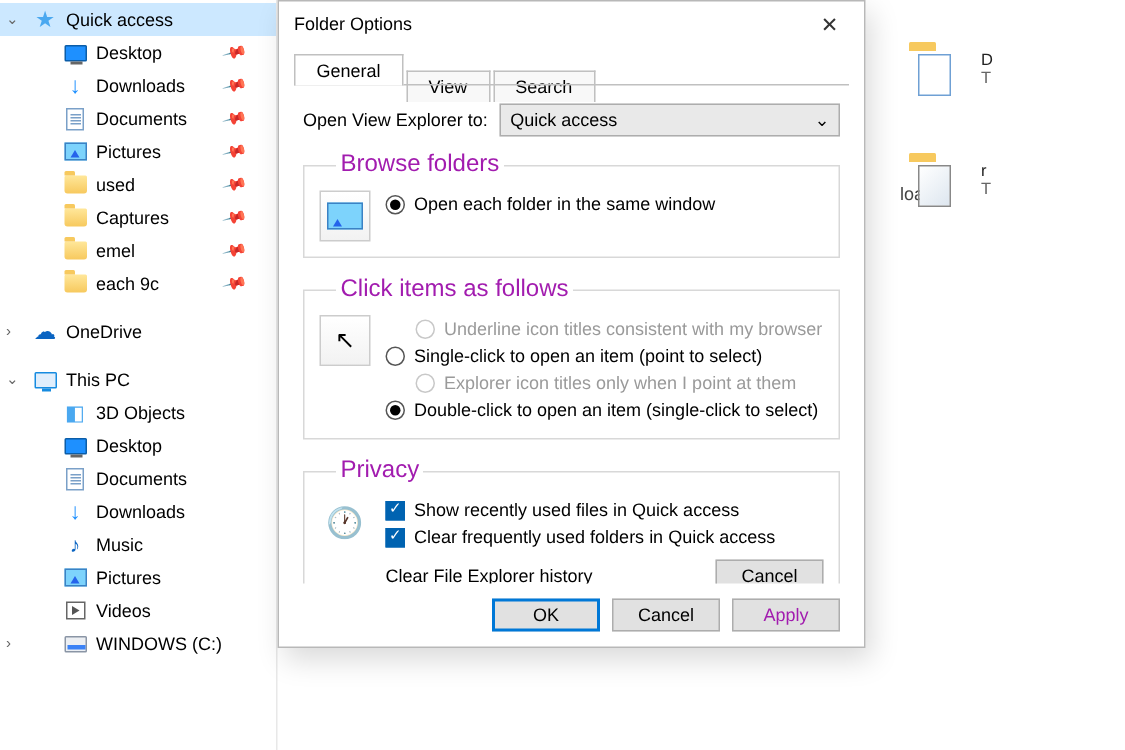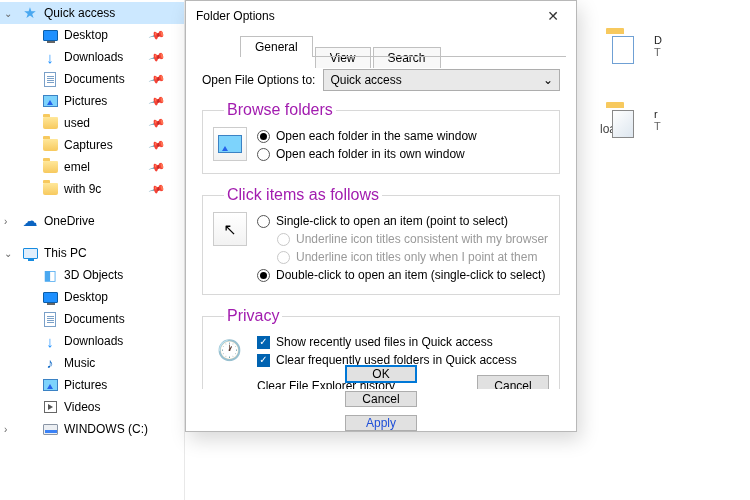--- a/index.html
+++ b/index.html
@@ -137,21 +137,20 @@
     width:42px; height:28px;
     display:flex; align-items:center; justify-content:center;
     font-size:14px; color:#333;
   }
   .tabstrip {
     display:flex;
     align-items:flex-end;
     padding-left:10px;
     height:26px;
     position:relative;
-    margin-left:44px;
   }
   .tabstrip::after{
     content:"";
     position:absolute;
     left:10px; right:10px; bottom:0;
     height:1px;
     background:#c0c0c0;
   }
   .tab {
     padding:3px 14px;
@@ -220,32 +219,31 @@
   .btn {
     min-width:72px;
     height:22px;
     border:1px solid #adadad;
     background:#e1e1e1;
     font-size:12px;
     display:inline-flex;align-items:center;justify-content:center;
     padding:0 10px;
   }
   .btn.default { border:2px solid #0078d7; background:#e1e1e1;}
-  .btn.disabled { color:#1d4ed8; }
+  .btn.disabled { color:#a21caf; }
   .privacy-clear-row{ display:flex;align-items:center;justify-content:flex-start;gap:20px;padding:6px 0 2px 44px;}
   .restore-row { display:flex; justify-content:flex-start; padding-right:0; margin-top:18px;}
   .footer {
     height:42px;
     display:flex;
     align-items:center;
     justify-content:flex-end;
     gap:8px;
     padding:0 16px;
     border-top:none;
-    flex-direction:column;
   }
 </style>
 </head>
 <body>
 
 <div class="sidebar">
   <div class="tree-item selected">
     <span class="chev">⌄</span>
     <span class="ico ico-star">★</span>
     <span>Quick access</span>
@@ -294,21 +292,21 @@
     <span class="ico">
         <span class="ico-folder"></span>
       </span>
     <span>emel</span>
     <span class="pin">📌</span>
   </div>
   <div class="tree-item indent">
     <span class="ico">
         <span class="ico-folder"></span>
       </span>
-    <span>with 9c</span>
+    <span>each 9c</span>
     <span class="pin">📌</span>
   </div>
 
   <div class="tree-group-gap"></div>
   <div class="tree-item">
     <span class="chev">›</span>
     <span class="ico ico-cloud">☁</span>
     <span>OneDrive</span>
   </div>
 
@@ -398,64 +396,60 @@
   </div>
 
   <div class="tabstrip">
     <div class="tab active"><span>General</span></div>
     <div class="tab"><span>View</span></div>
     <div class="tab"><span>Search</span></div>
   </div>
 
   <div class="panel">
     <div class="row">
-      <span>Open File Options to:</span>
+      <span>Open View Explorer to:</span>
       <div class="select">
         <span>Quick access</span>
         <span>⌄</span>
       </div>
     </div>
 
     <fieldset>
       <legend>Browse folders</legend>
       <div class="fs-row">
         <div class="fs-icon">
           <span class="ico-pic" style="width:24px;height:18px;"></span>
         </div>
         <div class="radios">
           <label class="radio-line">
             <span class="radio checked"></span>
             <span>Open each folder in the same window</span>
           </label>
-          <label class="radio-line">
-            <span class="radio"></span>
-            <span>Open each folder in its own window</span>
-          </label>
         </div>
       </div>
     </fieldset>
 
     <fieldset>
       <legend>Click items as follows</legend>
       <div class="fs-row">
         <div class="fs-icon">
           <span style="font-size:16px;">↖</span>
         </div>
         <div class="radios">
+          <label class="radio-line muted indent2">
+            <span class="radio disabled"></span>
+            <span>Underline icon titles consistent with my browser</span>
+          </label>
           <label class="radio-line">
             <span class="radio"></span>
             <span>Single-click to open an item (point to select)</span>
           </label>
           <label class="radio-line muted indent2">
             <span class="radio disabled"></span>
-            <span>Underline icon titles consistent with my browser</span>
-          </label>
-          <label class="radio-line muted indent2">
-            <span class="radio disabled"></span>
-            <span>Underline icon titles only when I point at them</span>
+            <span>Explorer icon titles only when I point at them</span>
           </label>
           <label class="radio-line">
             <span class="radio checked"></span>
             <span>Double-click to open an item (single-click to select)</span>
           </label>
         </div>
       </div>
     </fieldset>
 
     <fieldset>

